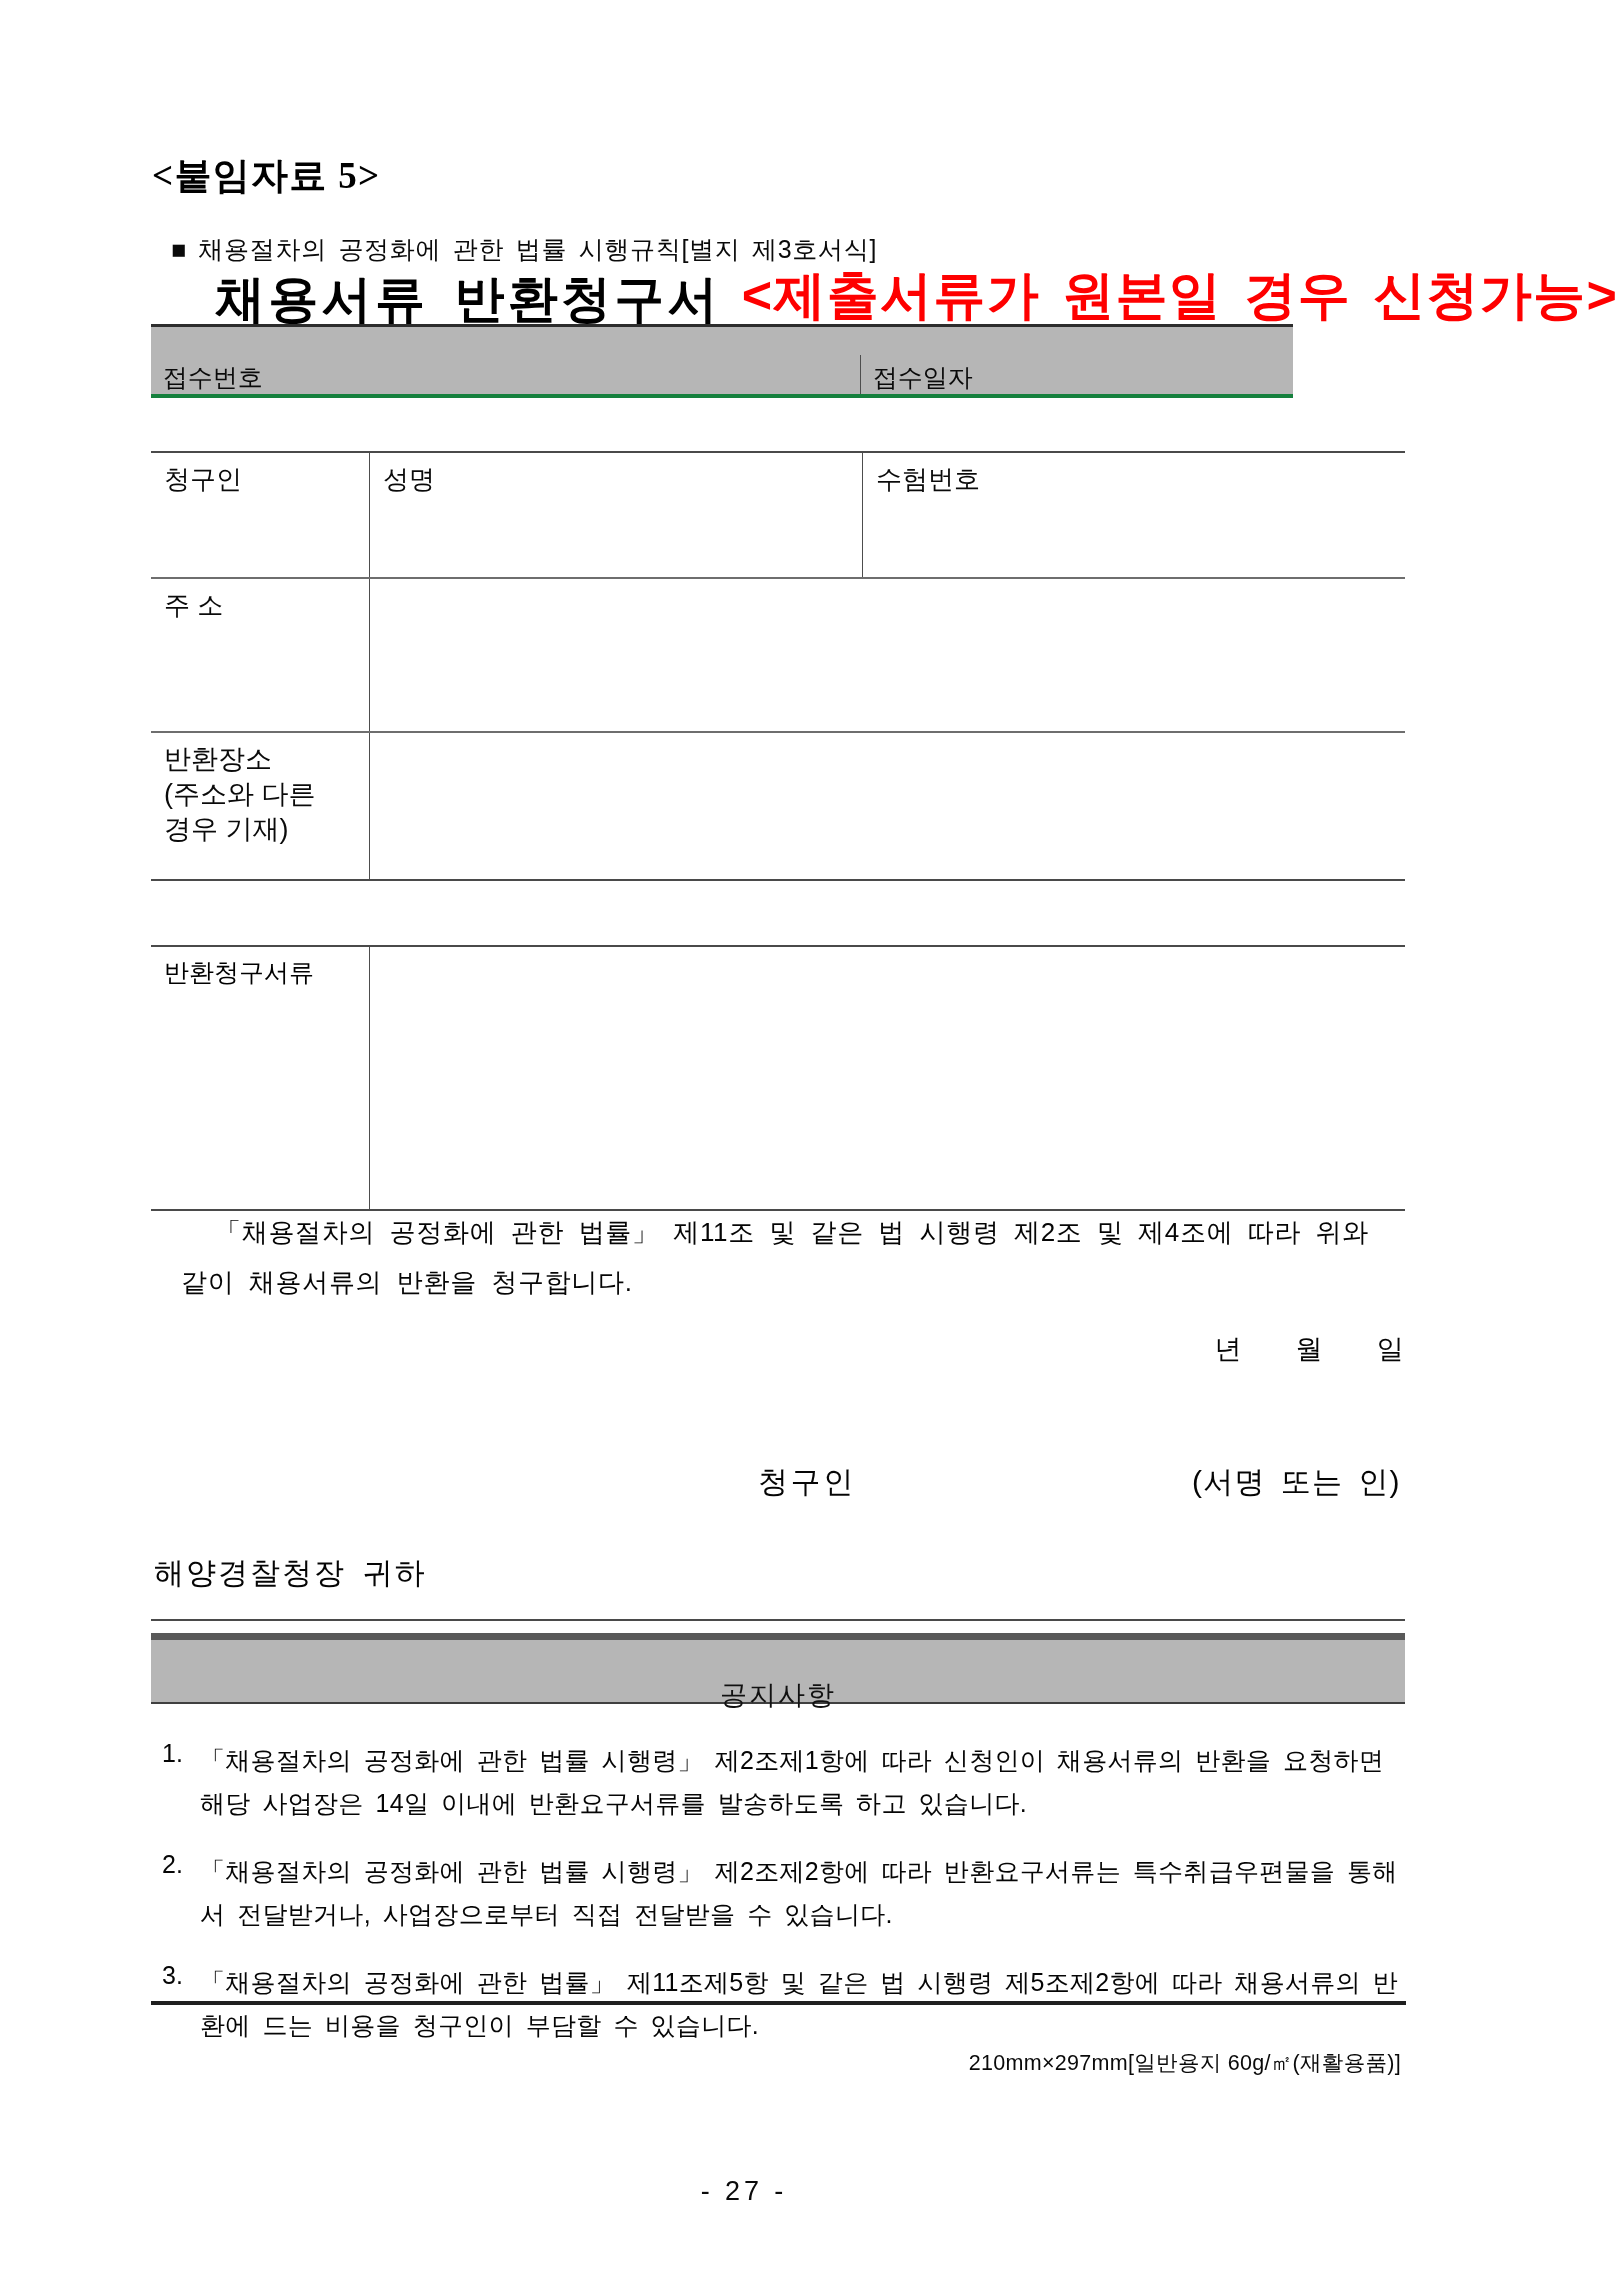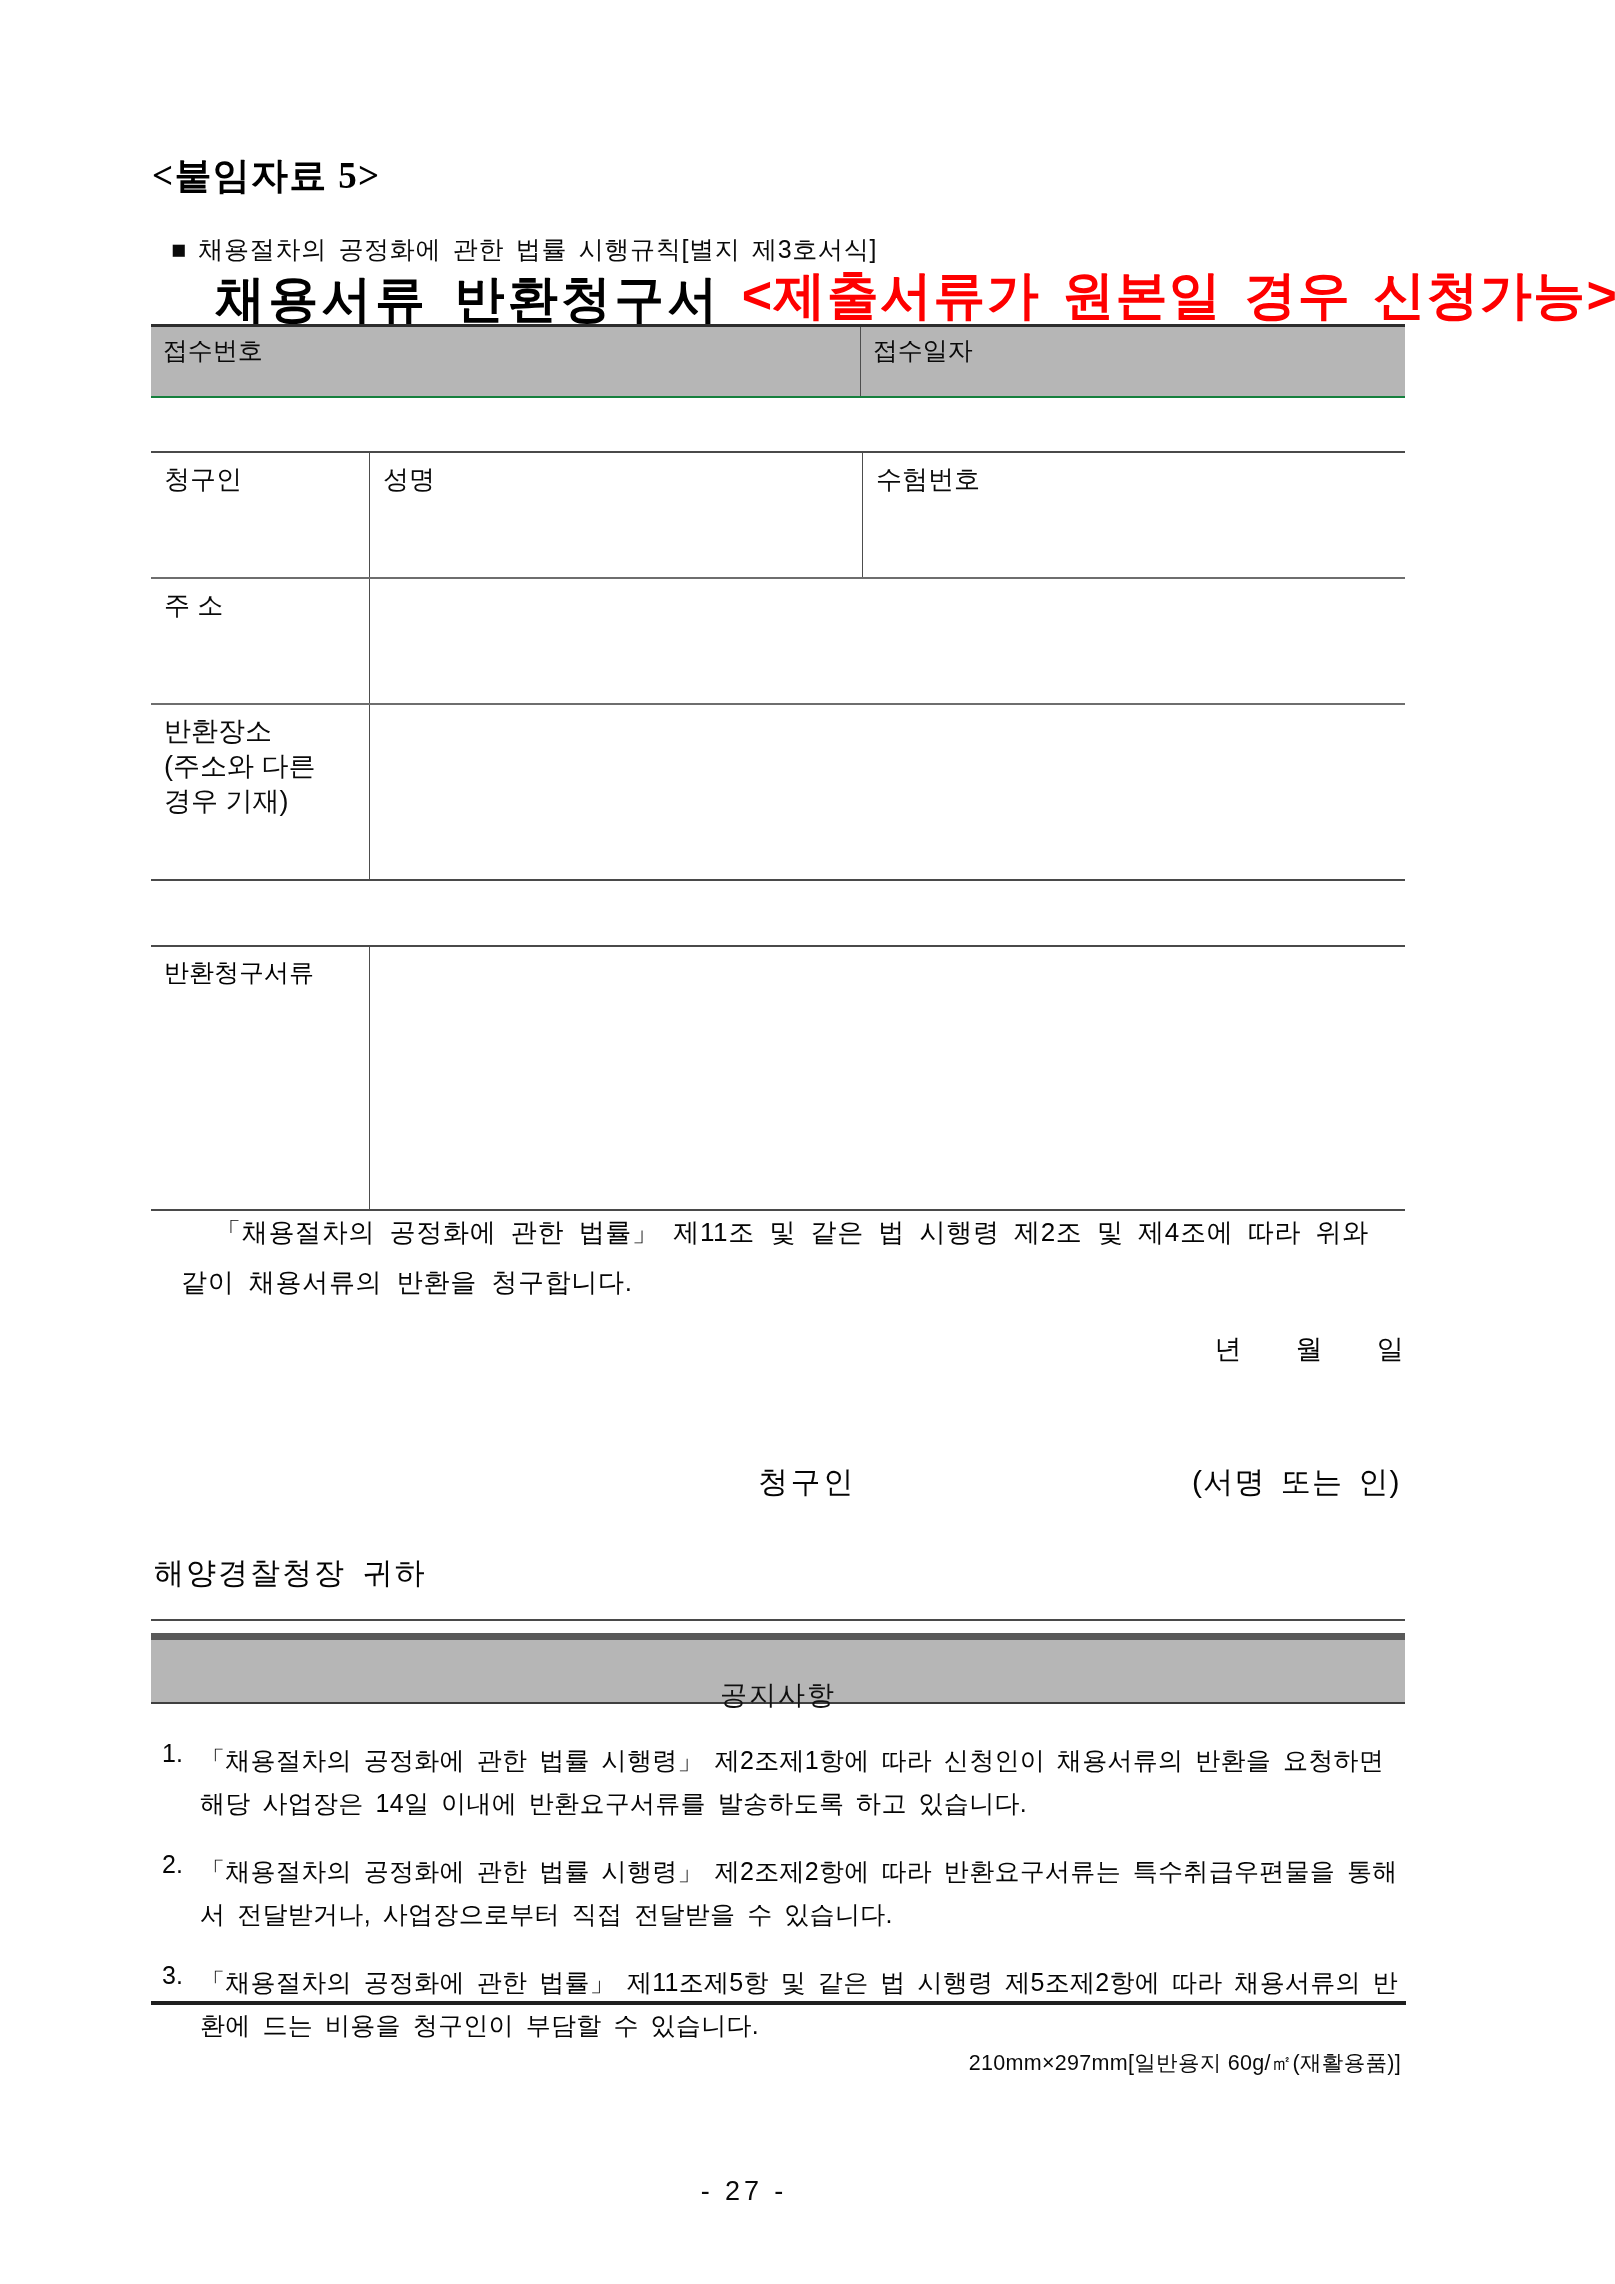--- a/index.html
+++ b/index.html
@@ -31,39 +31,39 @@
     font-size:50px;font-weight:bold;letter-spacing:3.3px;word-spacing:9px;color:#000;
     display:inline-block;vertical-align:bottom;
   }
   .title-note{
     font-size:52px;font-weight:bold;color:#fe0000;letter-spacing:1.3px;word-spacing:6.5px;
     display:inline-block;vertical-align:bottom;margin-left:18px;padding-bottom:2px;
   }
 
   
   .receipt-table{
-    left:151px;top:324px;width:1254px;height:74px;
+    left:151px;top:324px;width:1142px;height:74px;
     background:#b6b6b6;
     border-top:3.9px solid #2d2d2d;
-    border-bottom:2px solid #15803d;
-    display:flex;box-sizing:border-box;
+    border-bottom:4px solid #15803d;
+    display:flex;box-sizing:border-box;align-items:flex-end;
   }
   .receipt-cell{box-sizing:border-box;padding:6.5px 0 0 11.7px;font-size:25px;color:#0a0a0a;}
   .receipt-cell.left{width:710px;border-right:1.3px solid #4d4d4d;}
   .receipt-cell.right{flex:1;}
 
   
   .applicant-table{
     left:151px;top:451px;width:1254px;height:430px;
     border-top:2.6px solid #4a4a4a;border-bottom:2.6px solid #4a4a4a;
     box-sizing:border-box;display:flex;flex-direction:column;
   }
   .a-row{display:flex;box-sizing:border-box;}
   .a-row.r1{height:126px;border-bottom:2px solid #6e6e6e;}
-  .a-row.r2{height:126px;border-bottom:2px solid #6e6e6e;}
+  .a-row.r2{height:154px;border-bottom:2px solid #6e6e6e;}
   .a-row.r3{flex:1;}
   .a-cell{box-sizing:border-box;padding:9px 0 0 13px;font-size:26px;color:#0a0a0a;}
   .a-cell.lab{width:219px;border-right:1.3px solid #4d4d4d;}
   .a-cell.mid{width:493px;border-right:1.3px solid #4d4d4d;}
   .a-cell.rest{flex:1;}
   .return-place-label div{font-size:27px;line-height:35px;}
 
   
   .documents-table{
     left:151px;top:945px;width:1254px;height:266px;

